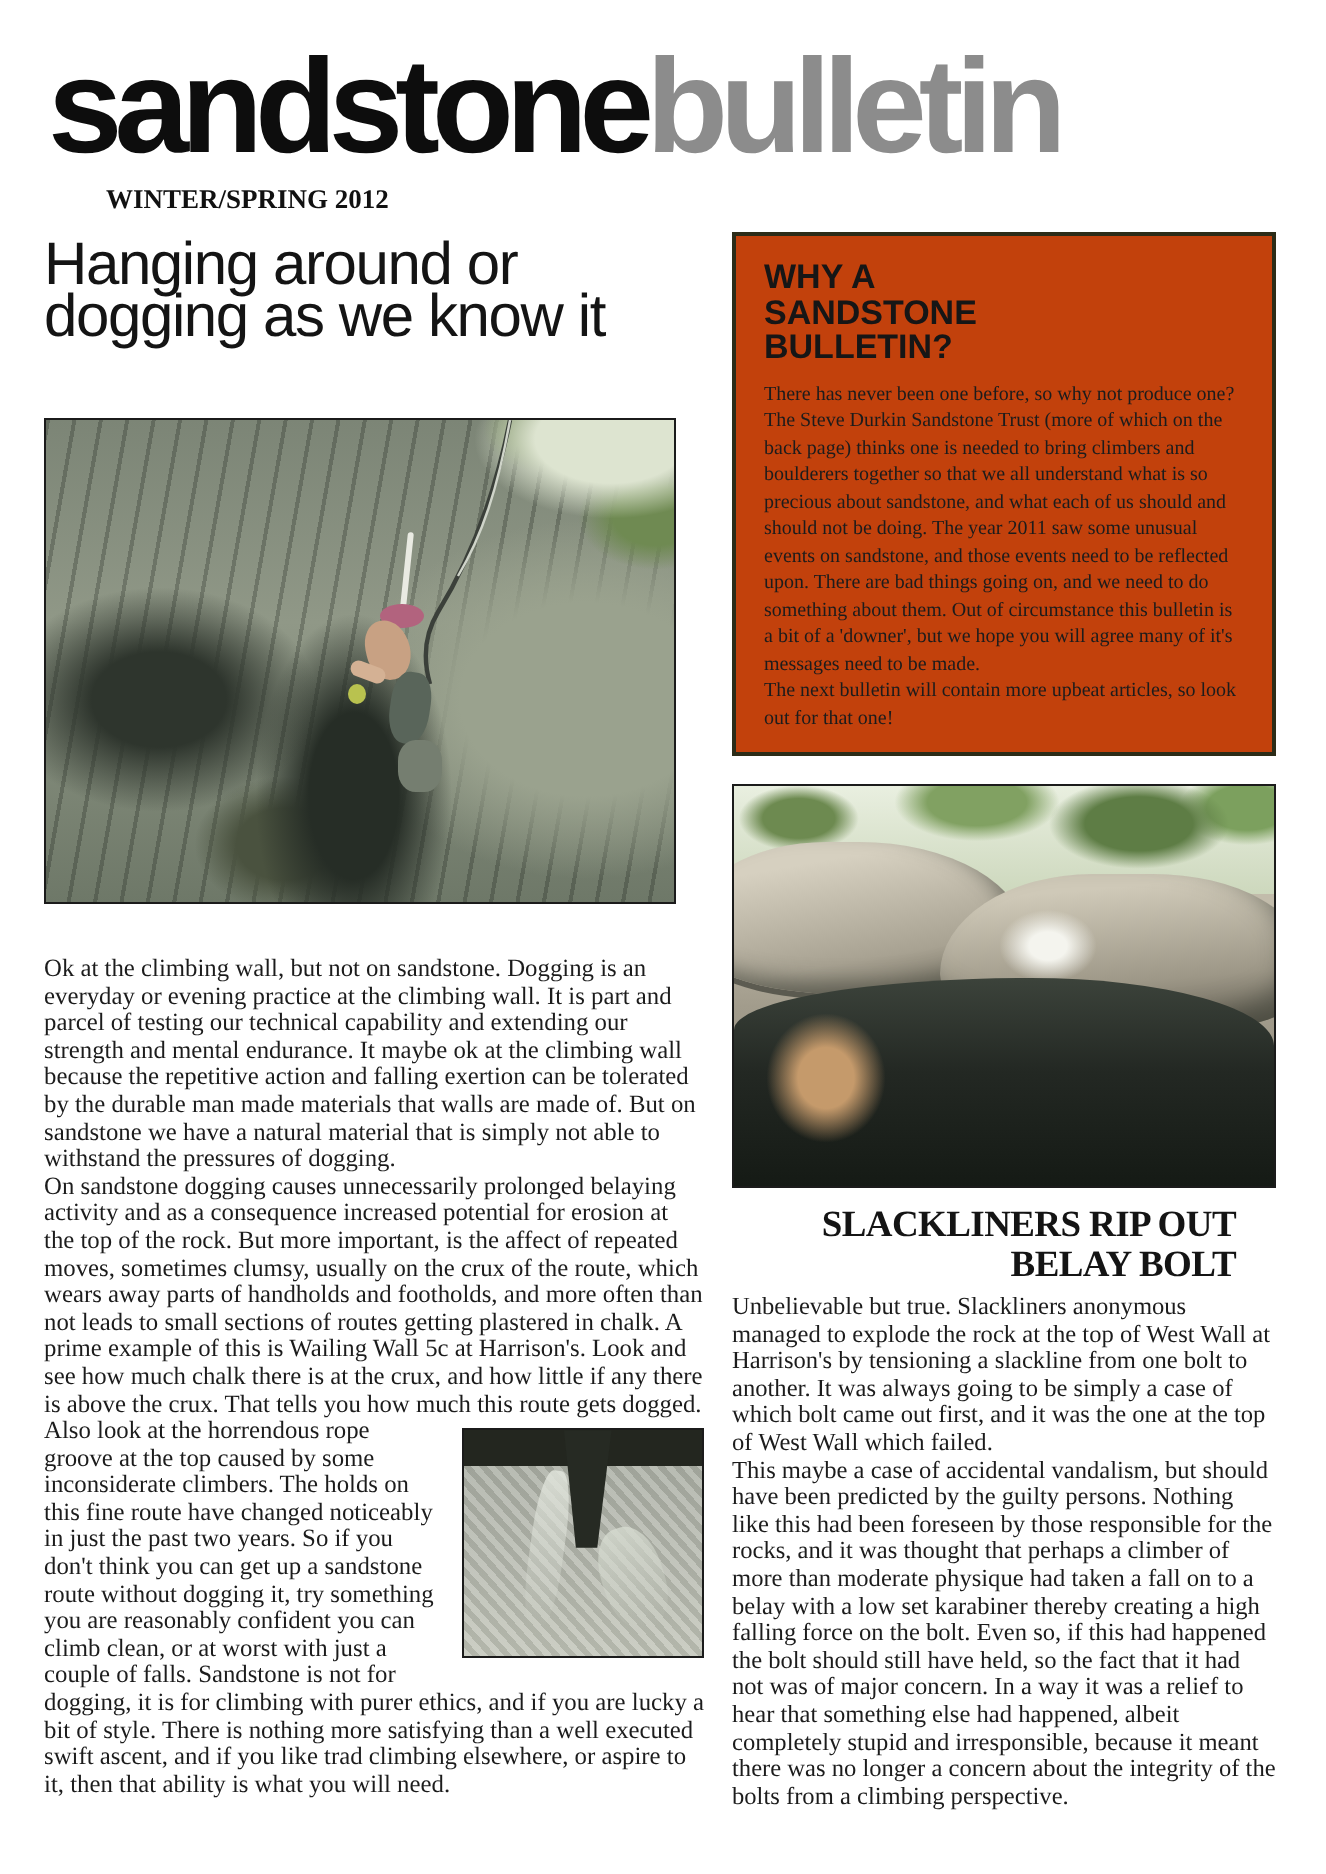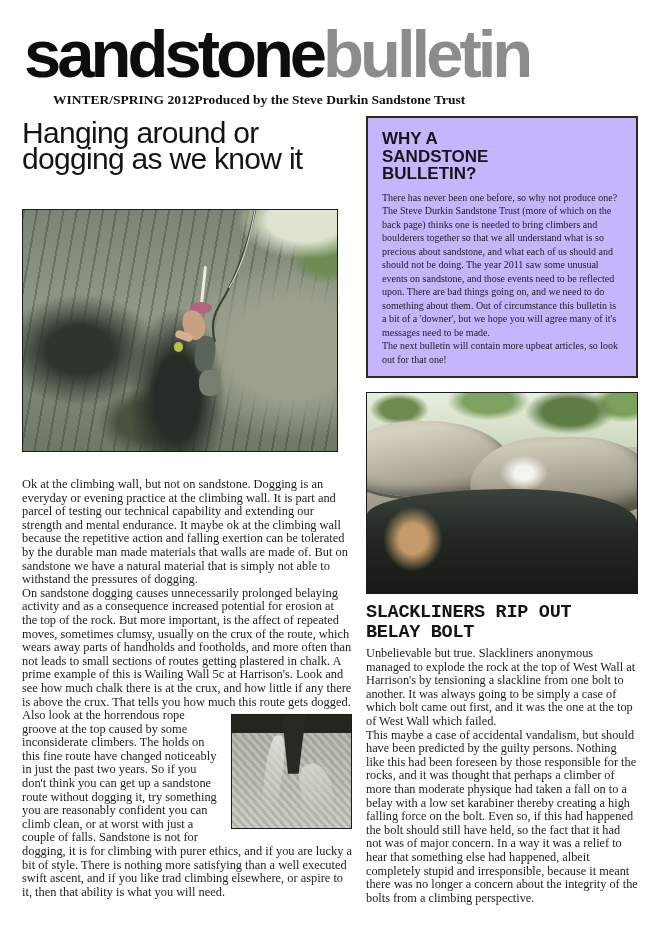--- a/index.html
+++ b/index.html
@@ -47,22 +47,22 @@
   }
   .yellow-box h2{
     margin:2px 0 8px 0;width:140px;
     font-family:"Liberation Sans", sans-serif;font-weight:bold;
     font-size:17px;line-height:17.5px;letter-spacing:0;color:#161616;
   }
   .yellow-box p{margin:0;font-size:10px;line-height:13.5px;}
   .photo-rocks{margin-top:14px;width:270px;height:200px;}
   h2.slack-title{
     margin:9px 0 4px 0;width:252px;
-    font-family:Liberation Mono, monospace;font-weight:bold;
-    font-size:18.5px;line-height:20px;letter-spacing:-0.3px;color:#141414;
+    font-family:Liberation Serif, serif;font-weight:bold;
+    font-size:18.5px;line-height:20px;letter-spacing:-0.3px;color:#141414;text-align:right;
   }
   .col-right .body p{margin:0;font-size:12.3px;line-height:13.6px;}
   
   .art-main{
     width:100%;height:100%;position:relative;
     background-image:
       radial-gradient(95px 55px at 90% 4%, #dde4d0 0 40%, rgba(221,228,208,0) 72%),
       radial-gradient(55px 38px at 97% 20%, #6f8a52 0 38%, rgba(111,138,82,0) 70%),
       radial-gradient(42px 30px at 79% 2%, #72875a 0 38%, rgba(114,135,90,0) 70%),
       radial-gradient(120px 85px at 18% 58%, #2e352d 0 28%, rgba(46,53,45,0) 66%),
@@ -146,21 +146,20 @@
 </head>
 <body>
 
 <div class="page">
 
   <div class="masthead">
     <span class="t-black">sandstone</span><span class="t-gray" style="color: rgb(140, 140, 140);">bulletin</span>
   </div>
   <div class="subhead">
     <span>WINTER/SPRING 2012</span>
-    <span>Produced by the Steve Durkin Sandstone Trust</span>
   </div>
 
   <div class="col-left">
     <h1 class="main-title">Hanging around or dogging as we know it</h1>
 
     <div class="photo-frame photo-main">
       <div class="art-main">
         <svg class="rope-svg" width="314" height="241" viewBox="0 0 314 241">
           <path d="M232,0 C224,40 212,70 196,96 C190,106 188,118 192,132" fill="none" stroke="#3b403a" stroke-width="2.2"></path>
           <path d="M232,0 C226,34 218,58 206,78" fill="none" stroke="#cfd4c9" stroke-width="1.2"></path>
@@ -188,21 +187,21 @@
             <div class="streak-a"></div>
             <div class="streak-b"></div>
           </div>
         </div>
         <p>Also look at the horrendous rope groove at the top caused by some inconsiderate climbers. The holds on this fine route have changed noticeably in just the past two years. So if you don't think you can get up a sandstone route without dogging it, try something you are reasonably confident you can climb clean, or at worst with just a couple of falls. Sandstone is not for dogging, it is for climbing with purer ethics, and if you are lucky a bit of style. There is nothing more satisfying than a well executed swift ascent, and if you like trad climbing elsewhere, or aspire to it, then that ability is what you will need.</p>
       </div>
     </div>
   </div>
 
   <div class="col-right">
-    <div class="yellow-box" id="yellow-box" style="background: #c4b5fd; border-color: rgb(44, 44, 24);">
+    <div class="yellow-box" id="yellow-box" style="background: #c2410c; border-color: rgb(44, 44, 24);">
       <h2>WHY A SANDSTONE BULLETIN?</h2>
       <p>There has never been one before, so why not produce one? The Steve Durkin Sandstone Trust (more of which on the back page) thinks one is needed to bring climbers and boulderers together so that we all understand what is so precious about sandstone, and what each of us should and should not be doing. The year 2011 saw some unusual events on sandstone, and those events need to be reflected upon. There are bad things going on, and we need to do something about them. Out of circumstance this bulletin is a bit of a 'downer', but we hope you will agree many of it's messages need to be made.</p>
       <p>The next bulletin will contain more upbeat articles, so look out for that one!</p>
     </div>
 
     <div class="photo-frame photo-rocks">
       <div class="art-rocks">
         <div class="foliage"></div>
         <div class="boulder-a"></div>
         <div class="boulder-b"></div>

